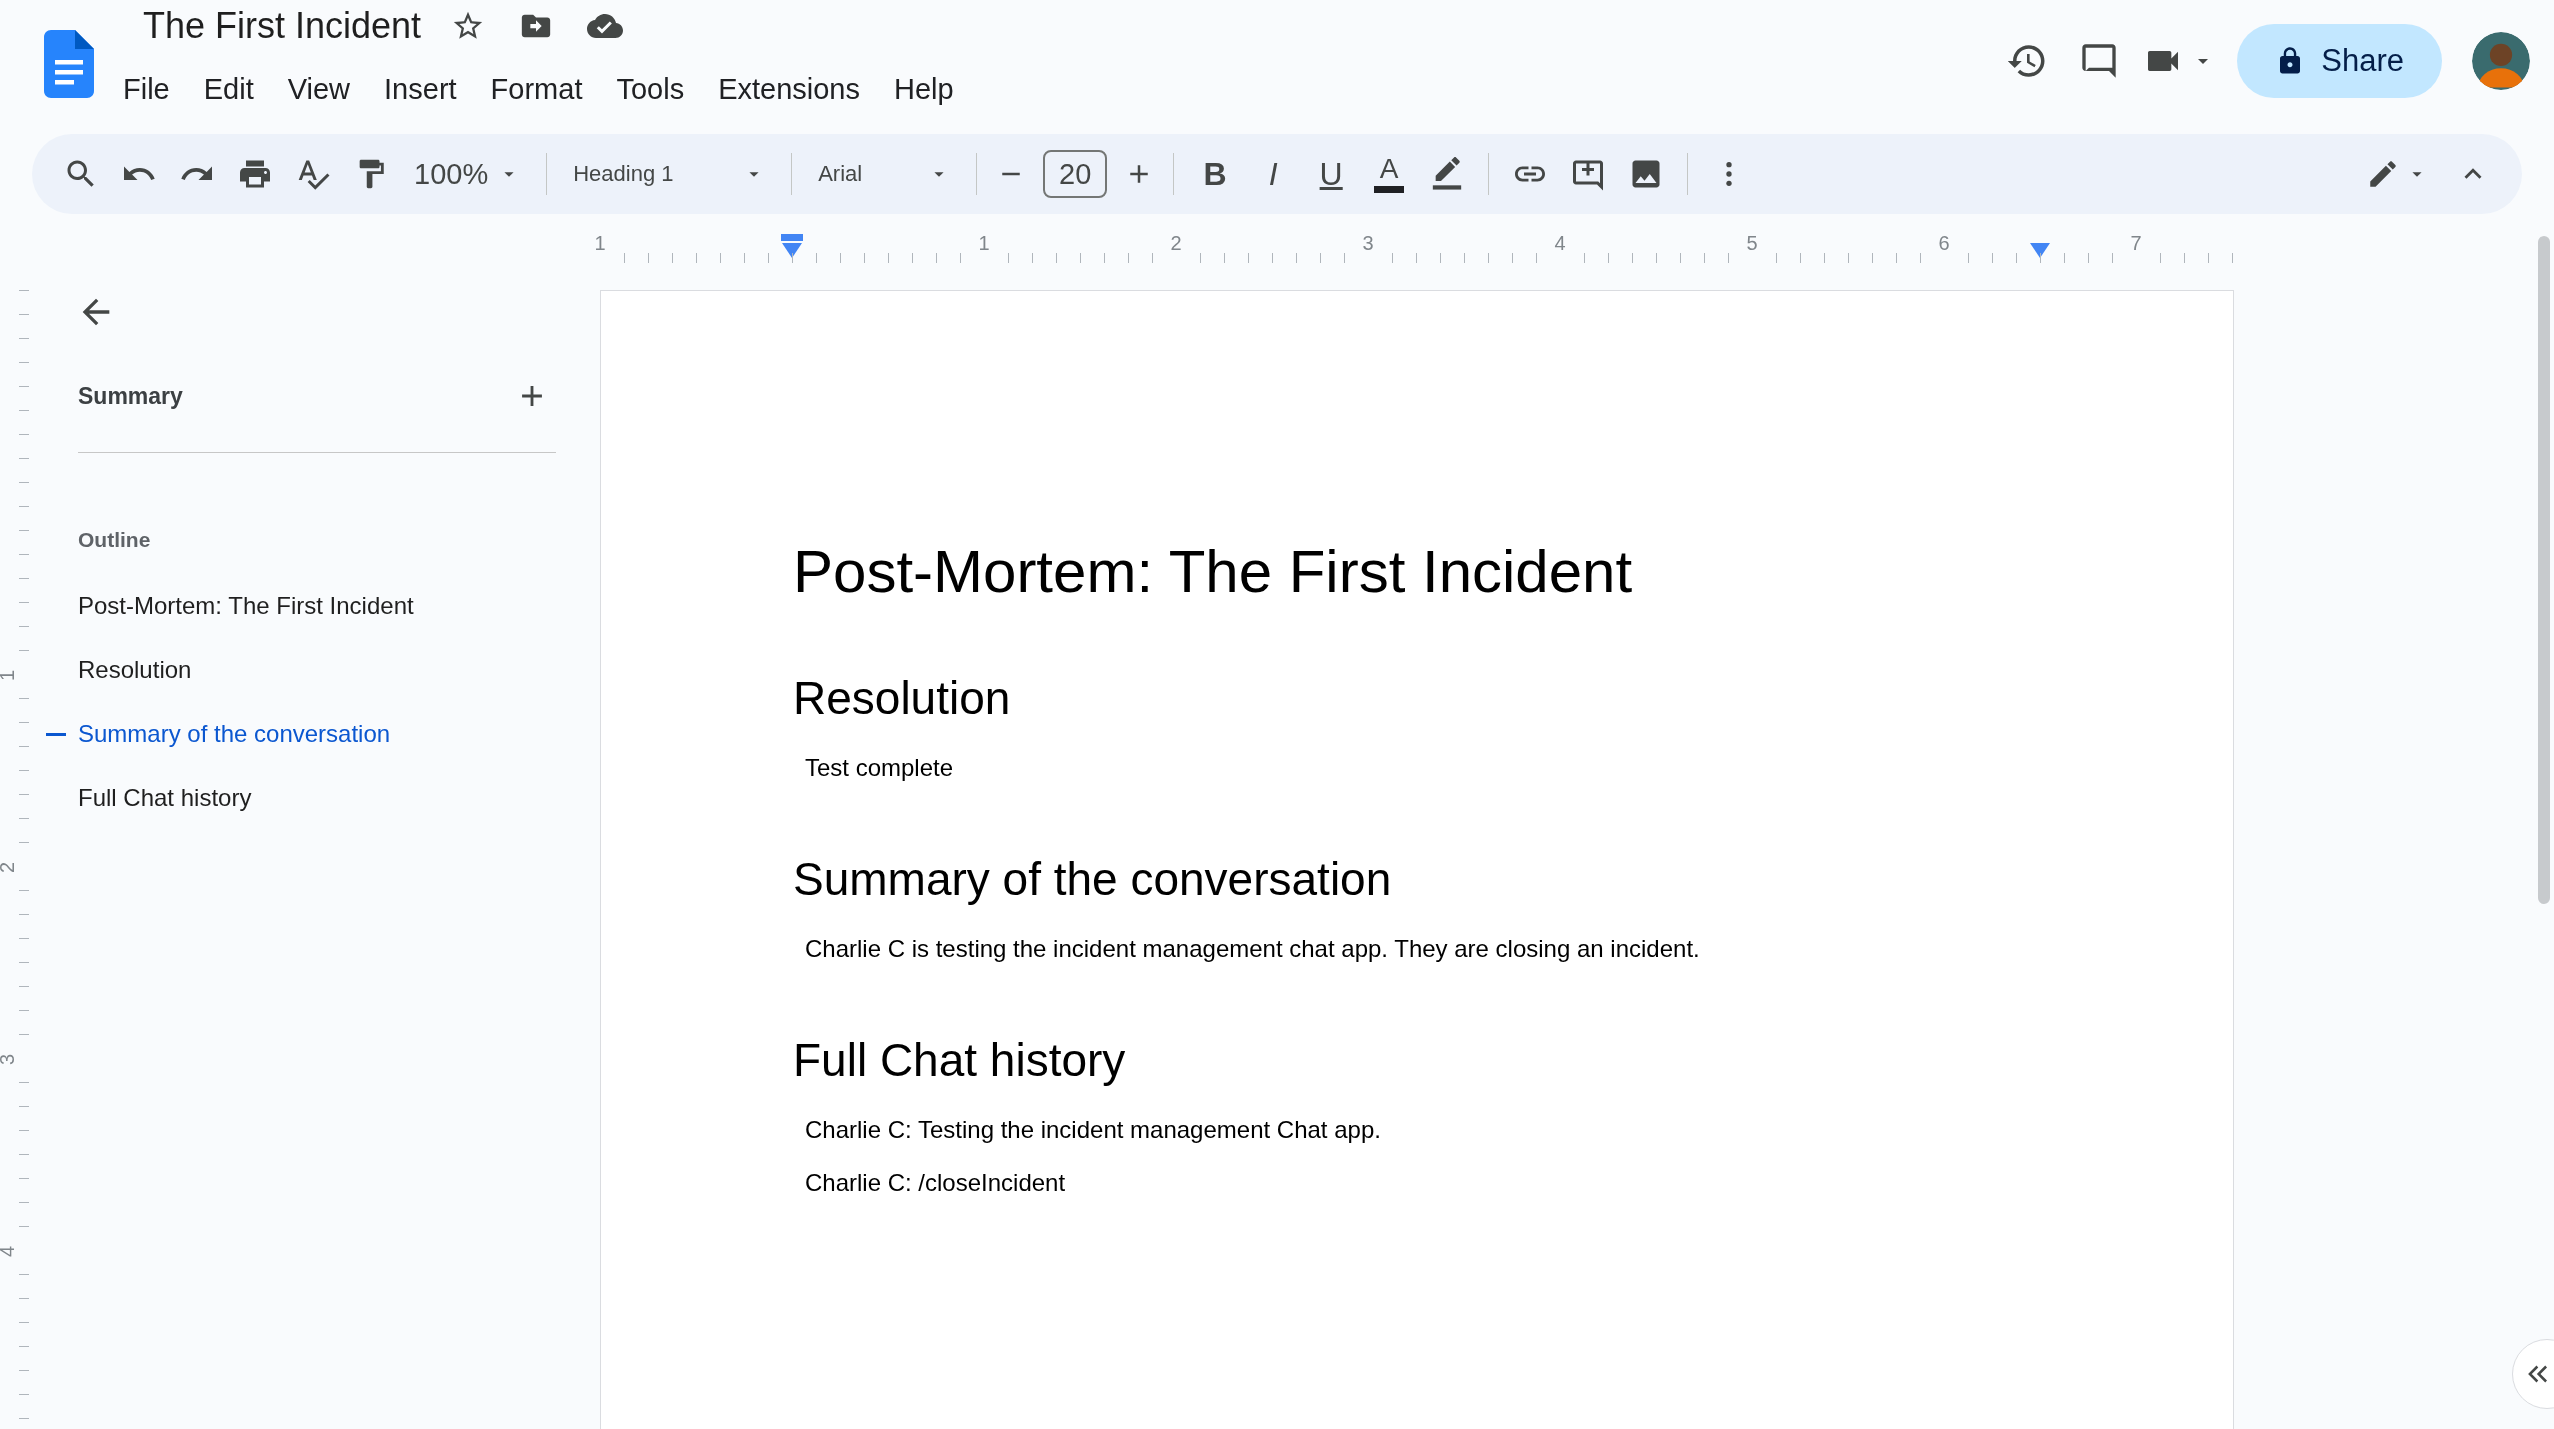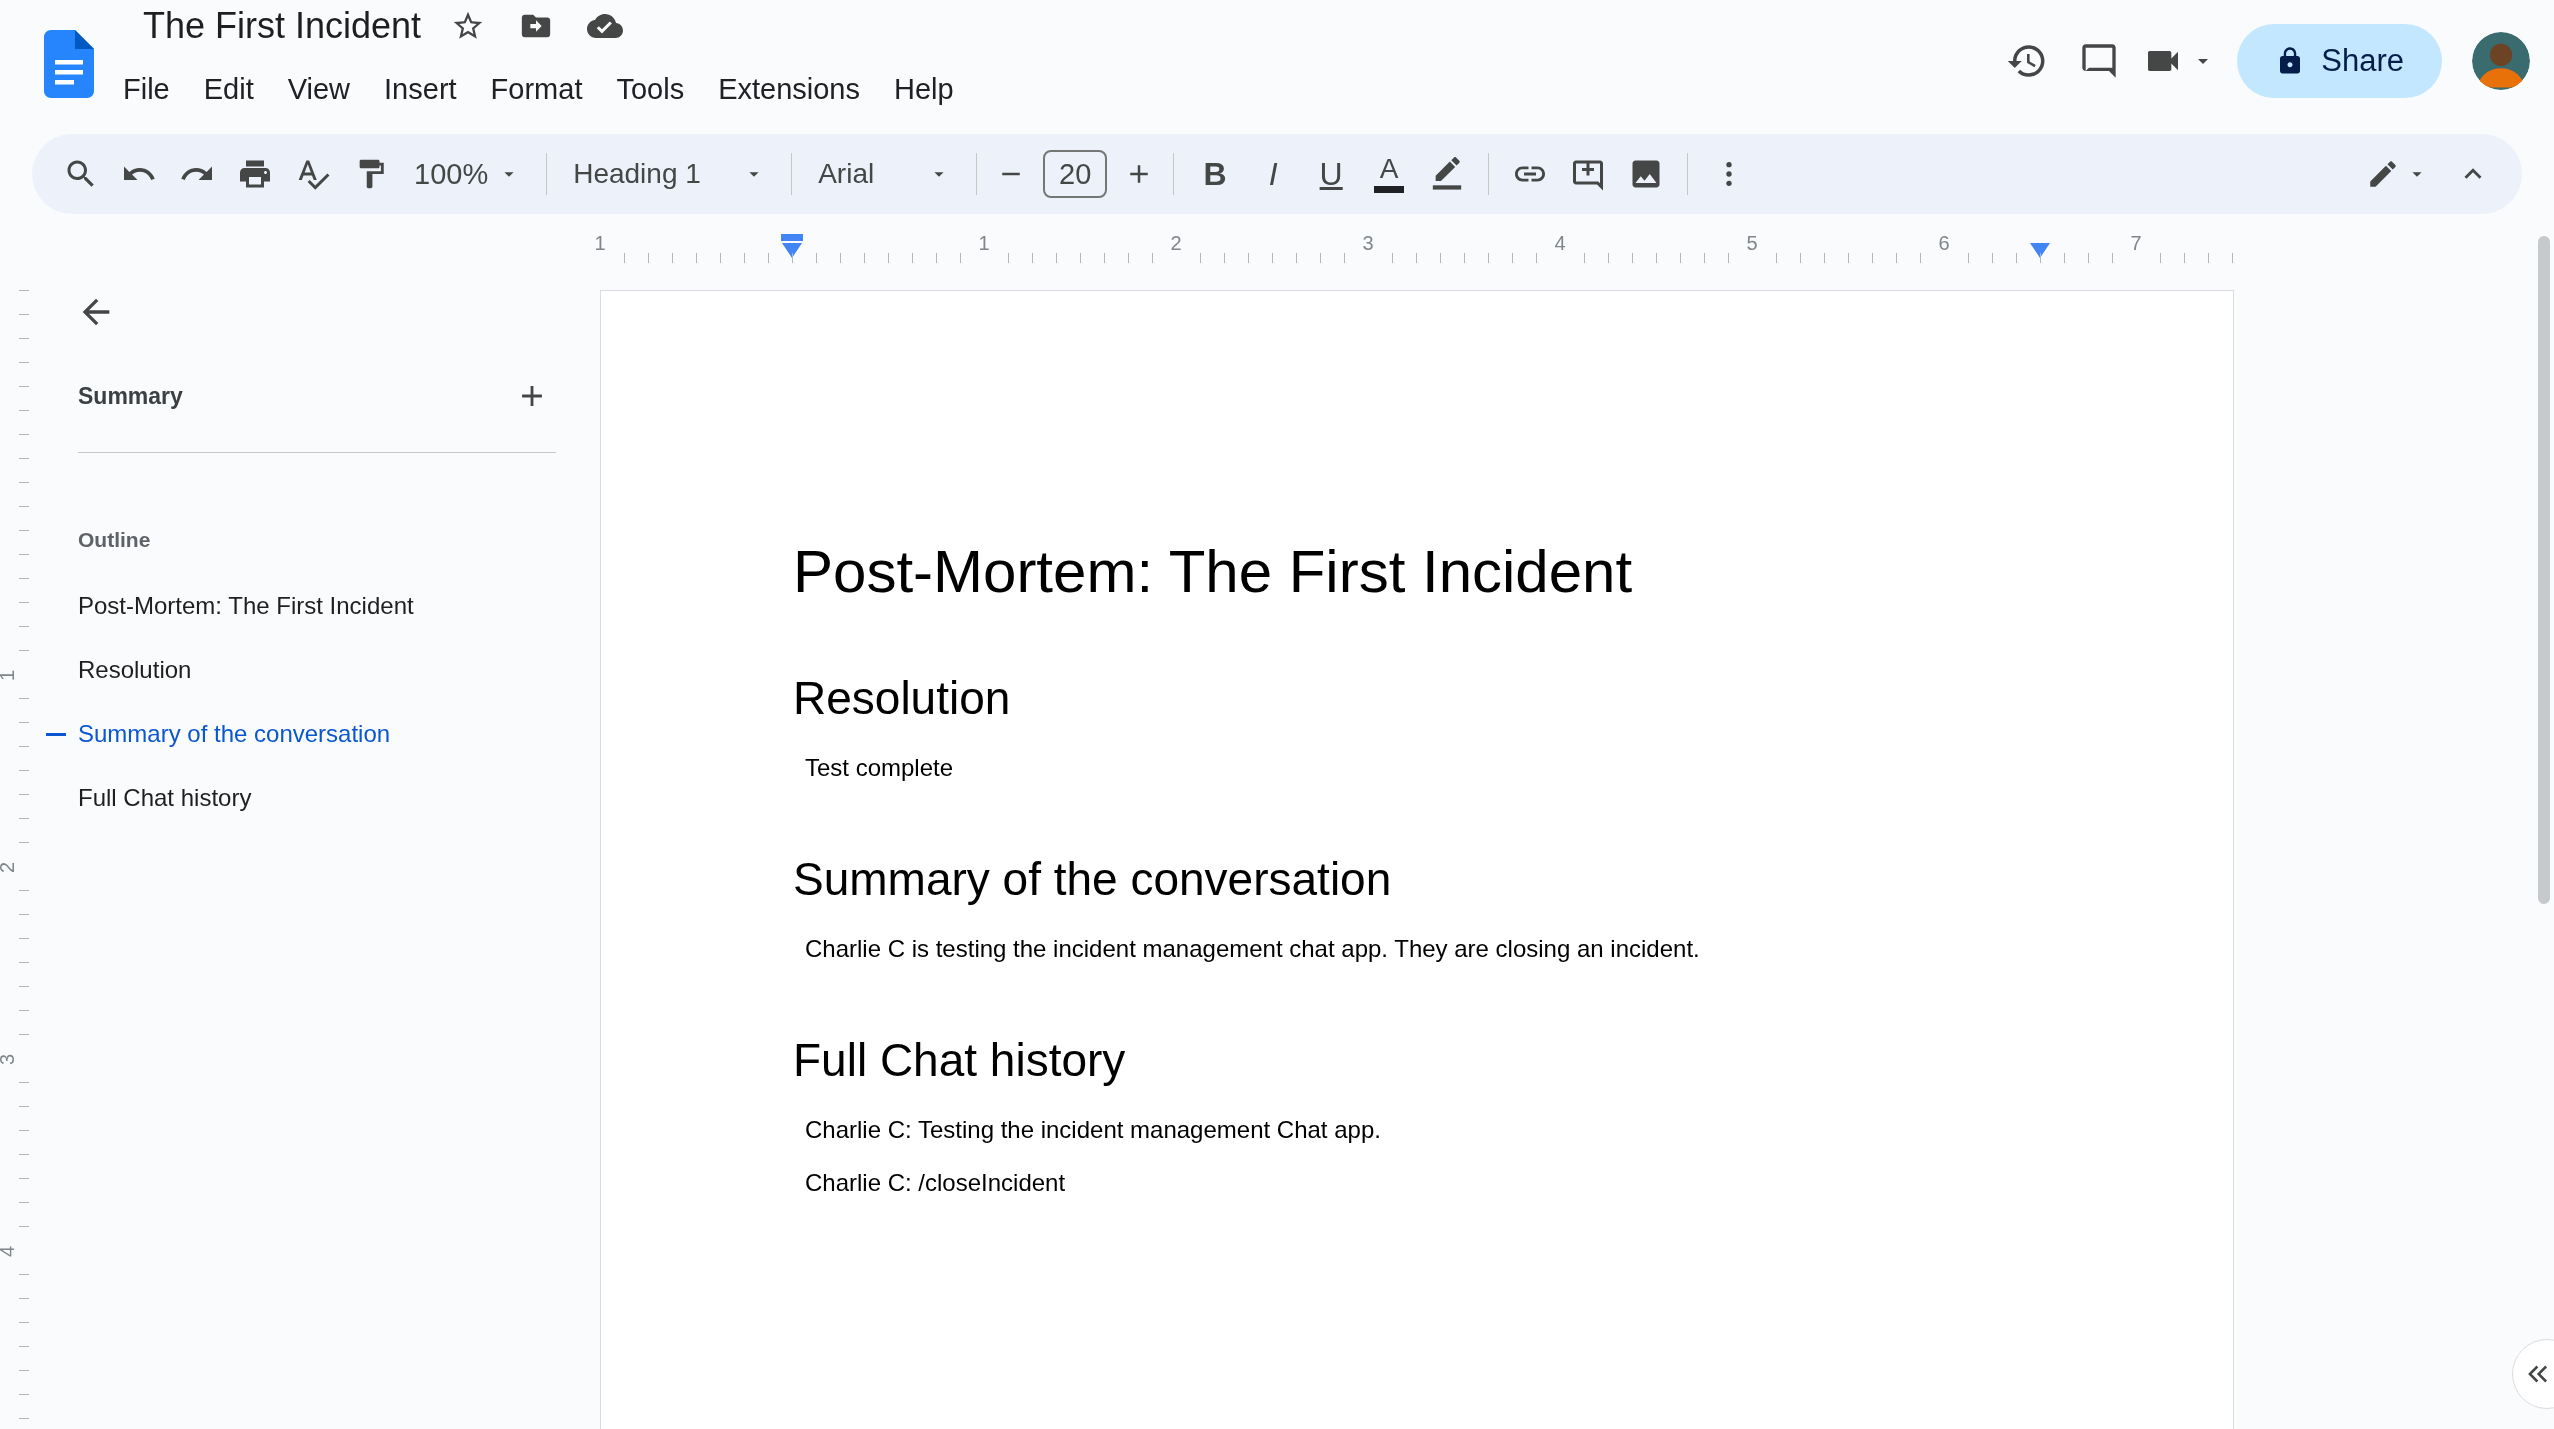--- a/index.html
+++ b/index.html
@@ -27,21 +27,21 @@
   .share-label { font-size:31px; font-weight:normal; color:#041e49; }
   .avatar { width:58px; height:58px; border-radius:50%; overflow:hidden; cursor:pointer; }
 
   
   .toolbar { position:absolute; left:32px; right:32px; top:134px; height:80px;
     background:#edf2fa; border-radius:40px; display:flex; align-items:center; padding:0 20px; }
   .tbtn { height:58px; min-width:58px; border:none; background:transparent; border-radius:29px;
     display:flex; align-items:center; justify-content:center; color:#444746; cursor:pointer; }
   .sep { width:1px; height:42px; background:#c4c7c5; margin:0 12px; flex:none; }
   .select { display:flex; align-items:center; gap:10px; padding:0 14px; height:58px; border-radius:8px; cursor:pointer; }
-  .select .lbl { font-size:28px; color:#444746; }
+  .select .lbl { font-size:22px; color:#444746; }
   .size-box { width:64px; height:48px; border:2px solid #747775; border-radius:8px;
     display:flex; align-items:center; justify-content:center; font-size:29px; color:#444746; margin:0 10px; cursor:text; }
   .fmt { font-size:32px; color:#444746; }
   .a-color { display:flex; flex-direction:column; align-items:center; line-height:1; }
   .a-color .bar { width:30px; height:7px; background:#202124; margin-top:3px; }
   .spacer { flex:1; }
   .mode-btn { display:flex; align-items:center; gap:6px; padding:0 16px; }
 
   
   .hruler { position:absolute; left:0; top:228px; right:0; height:42px; }

